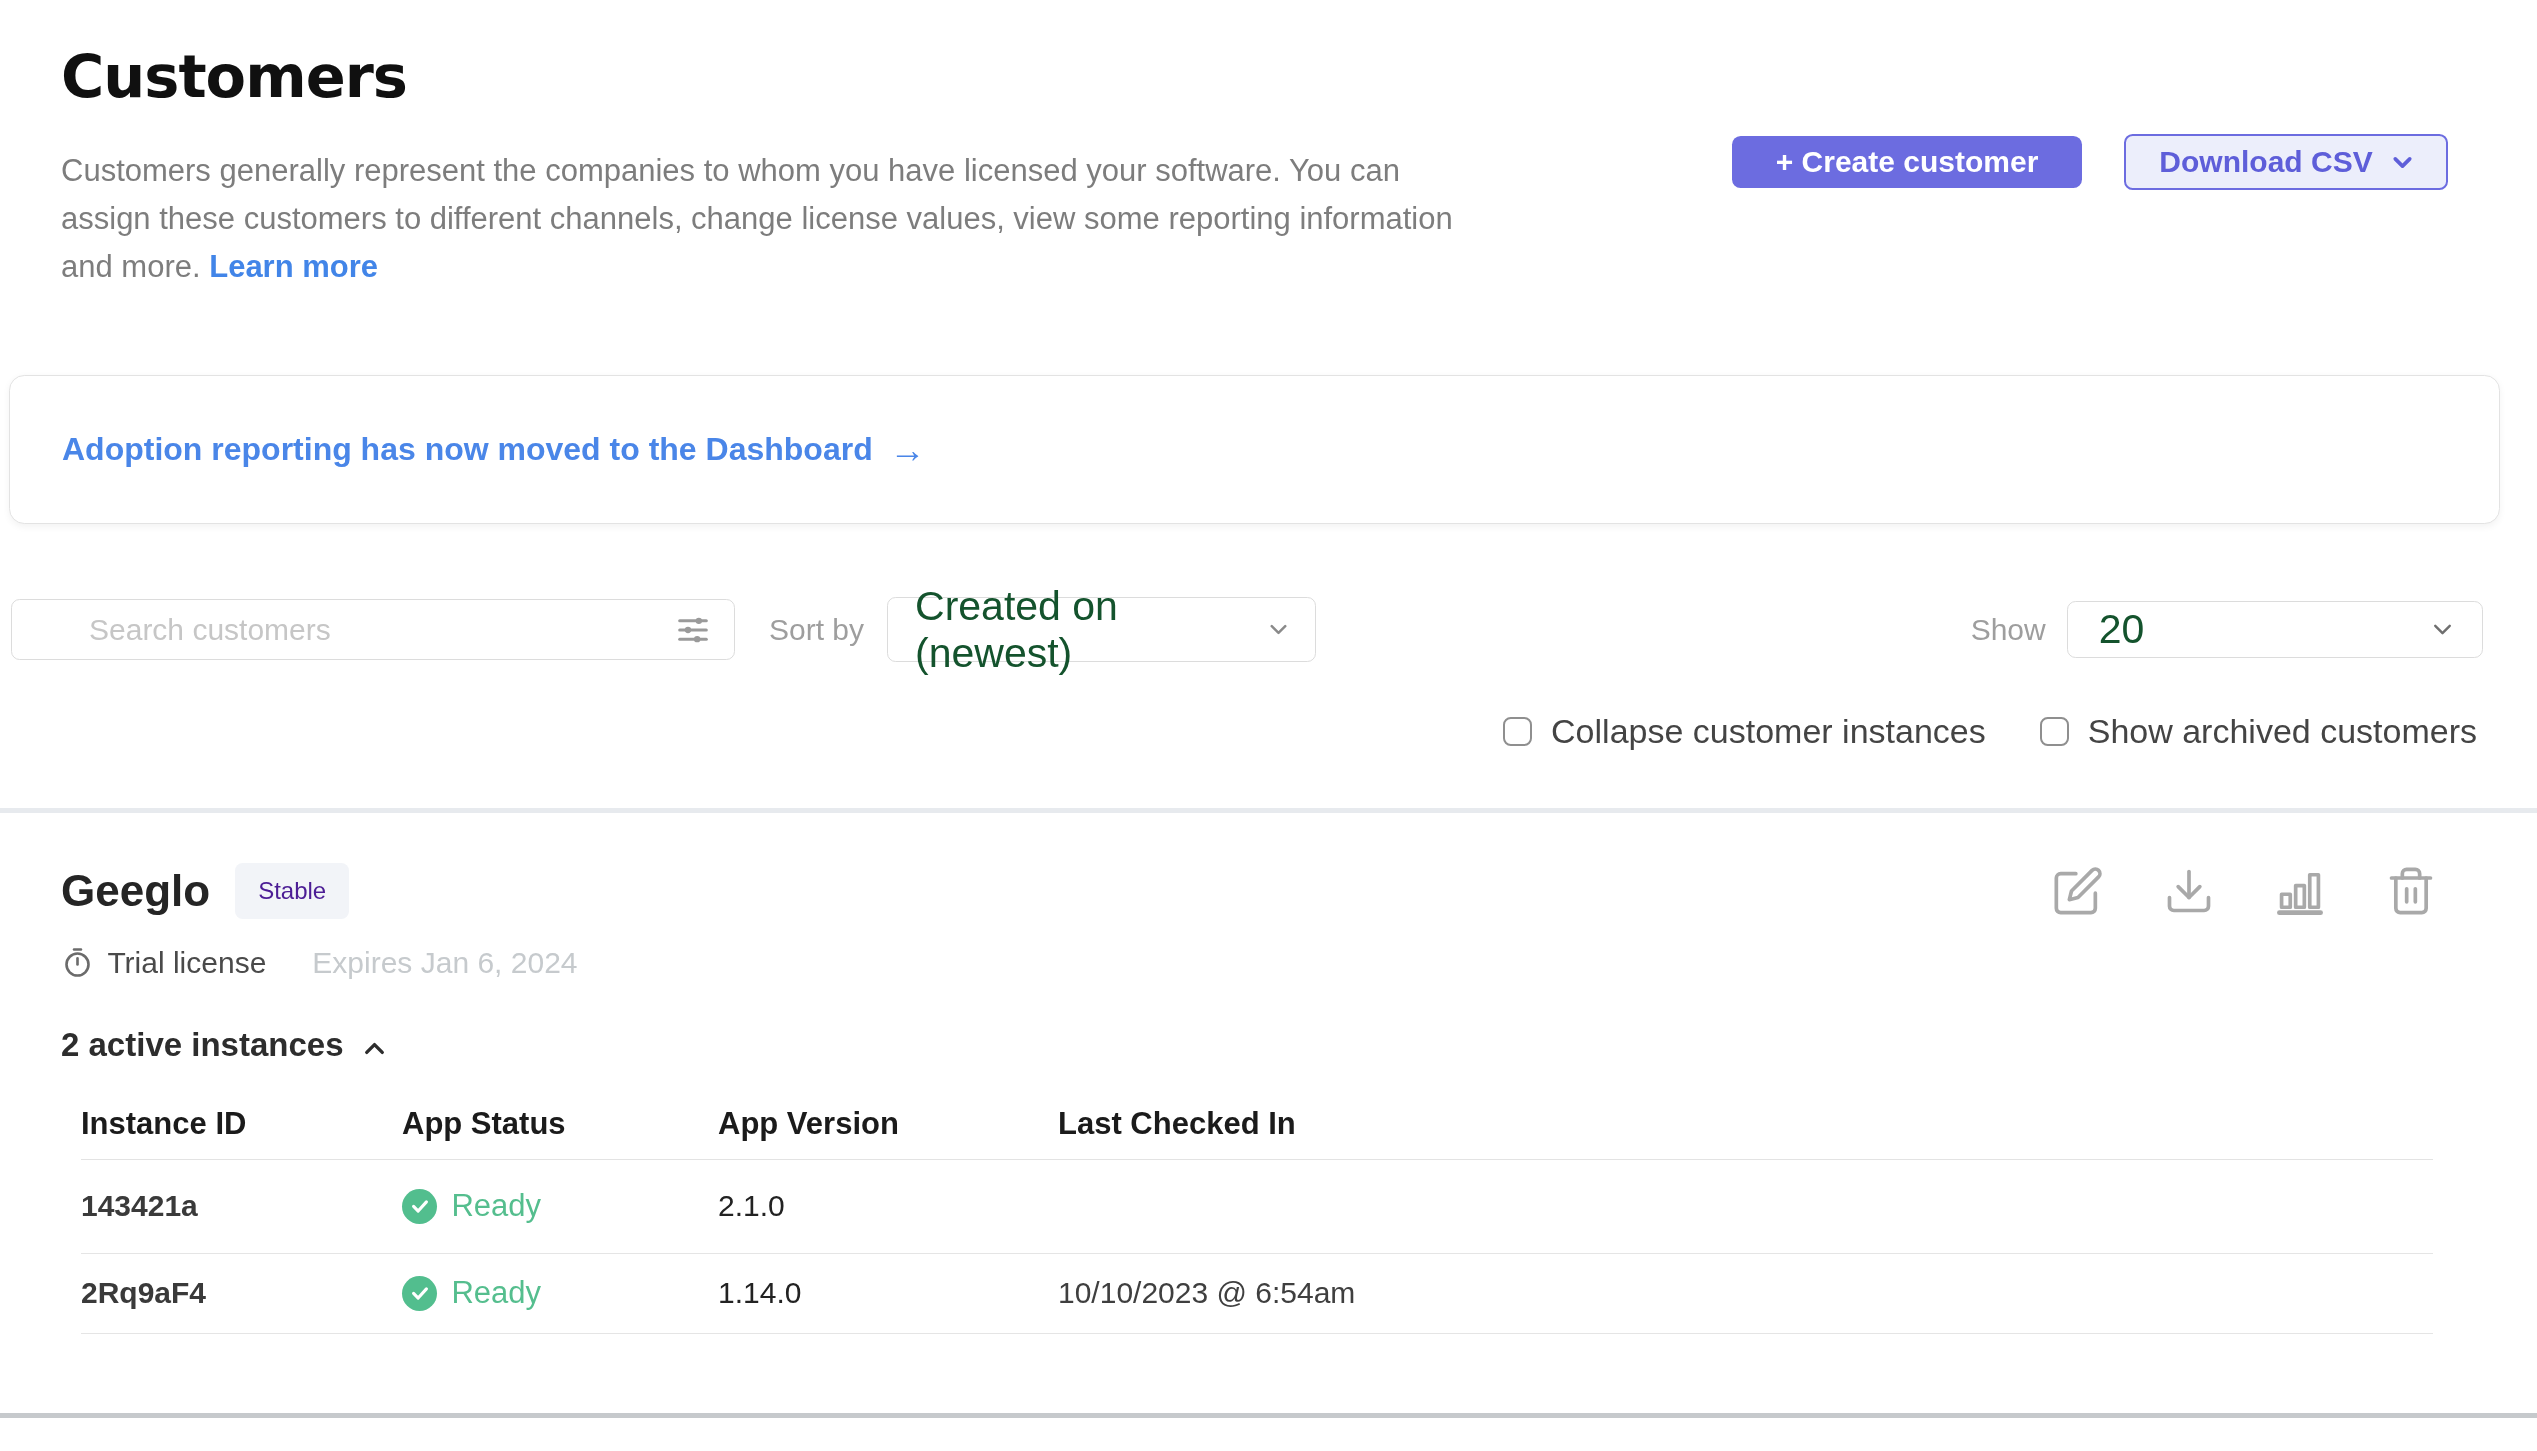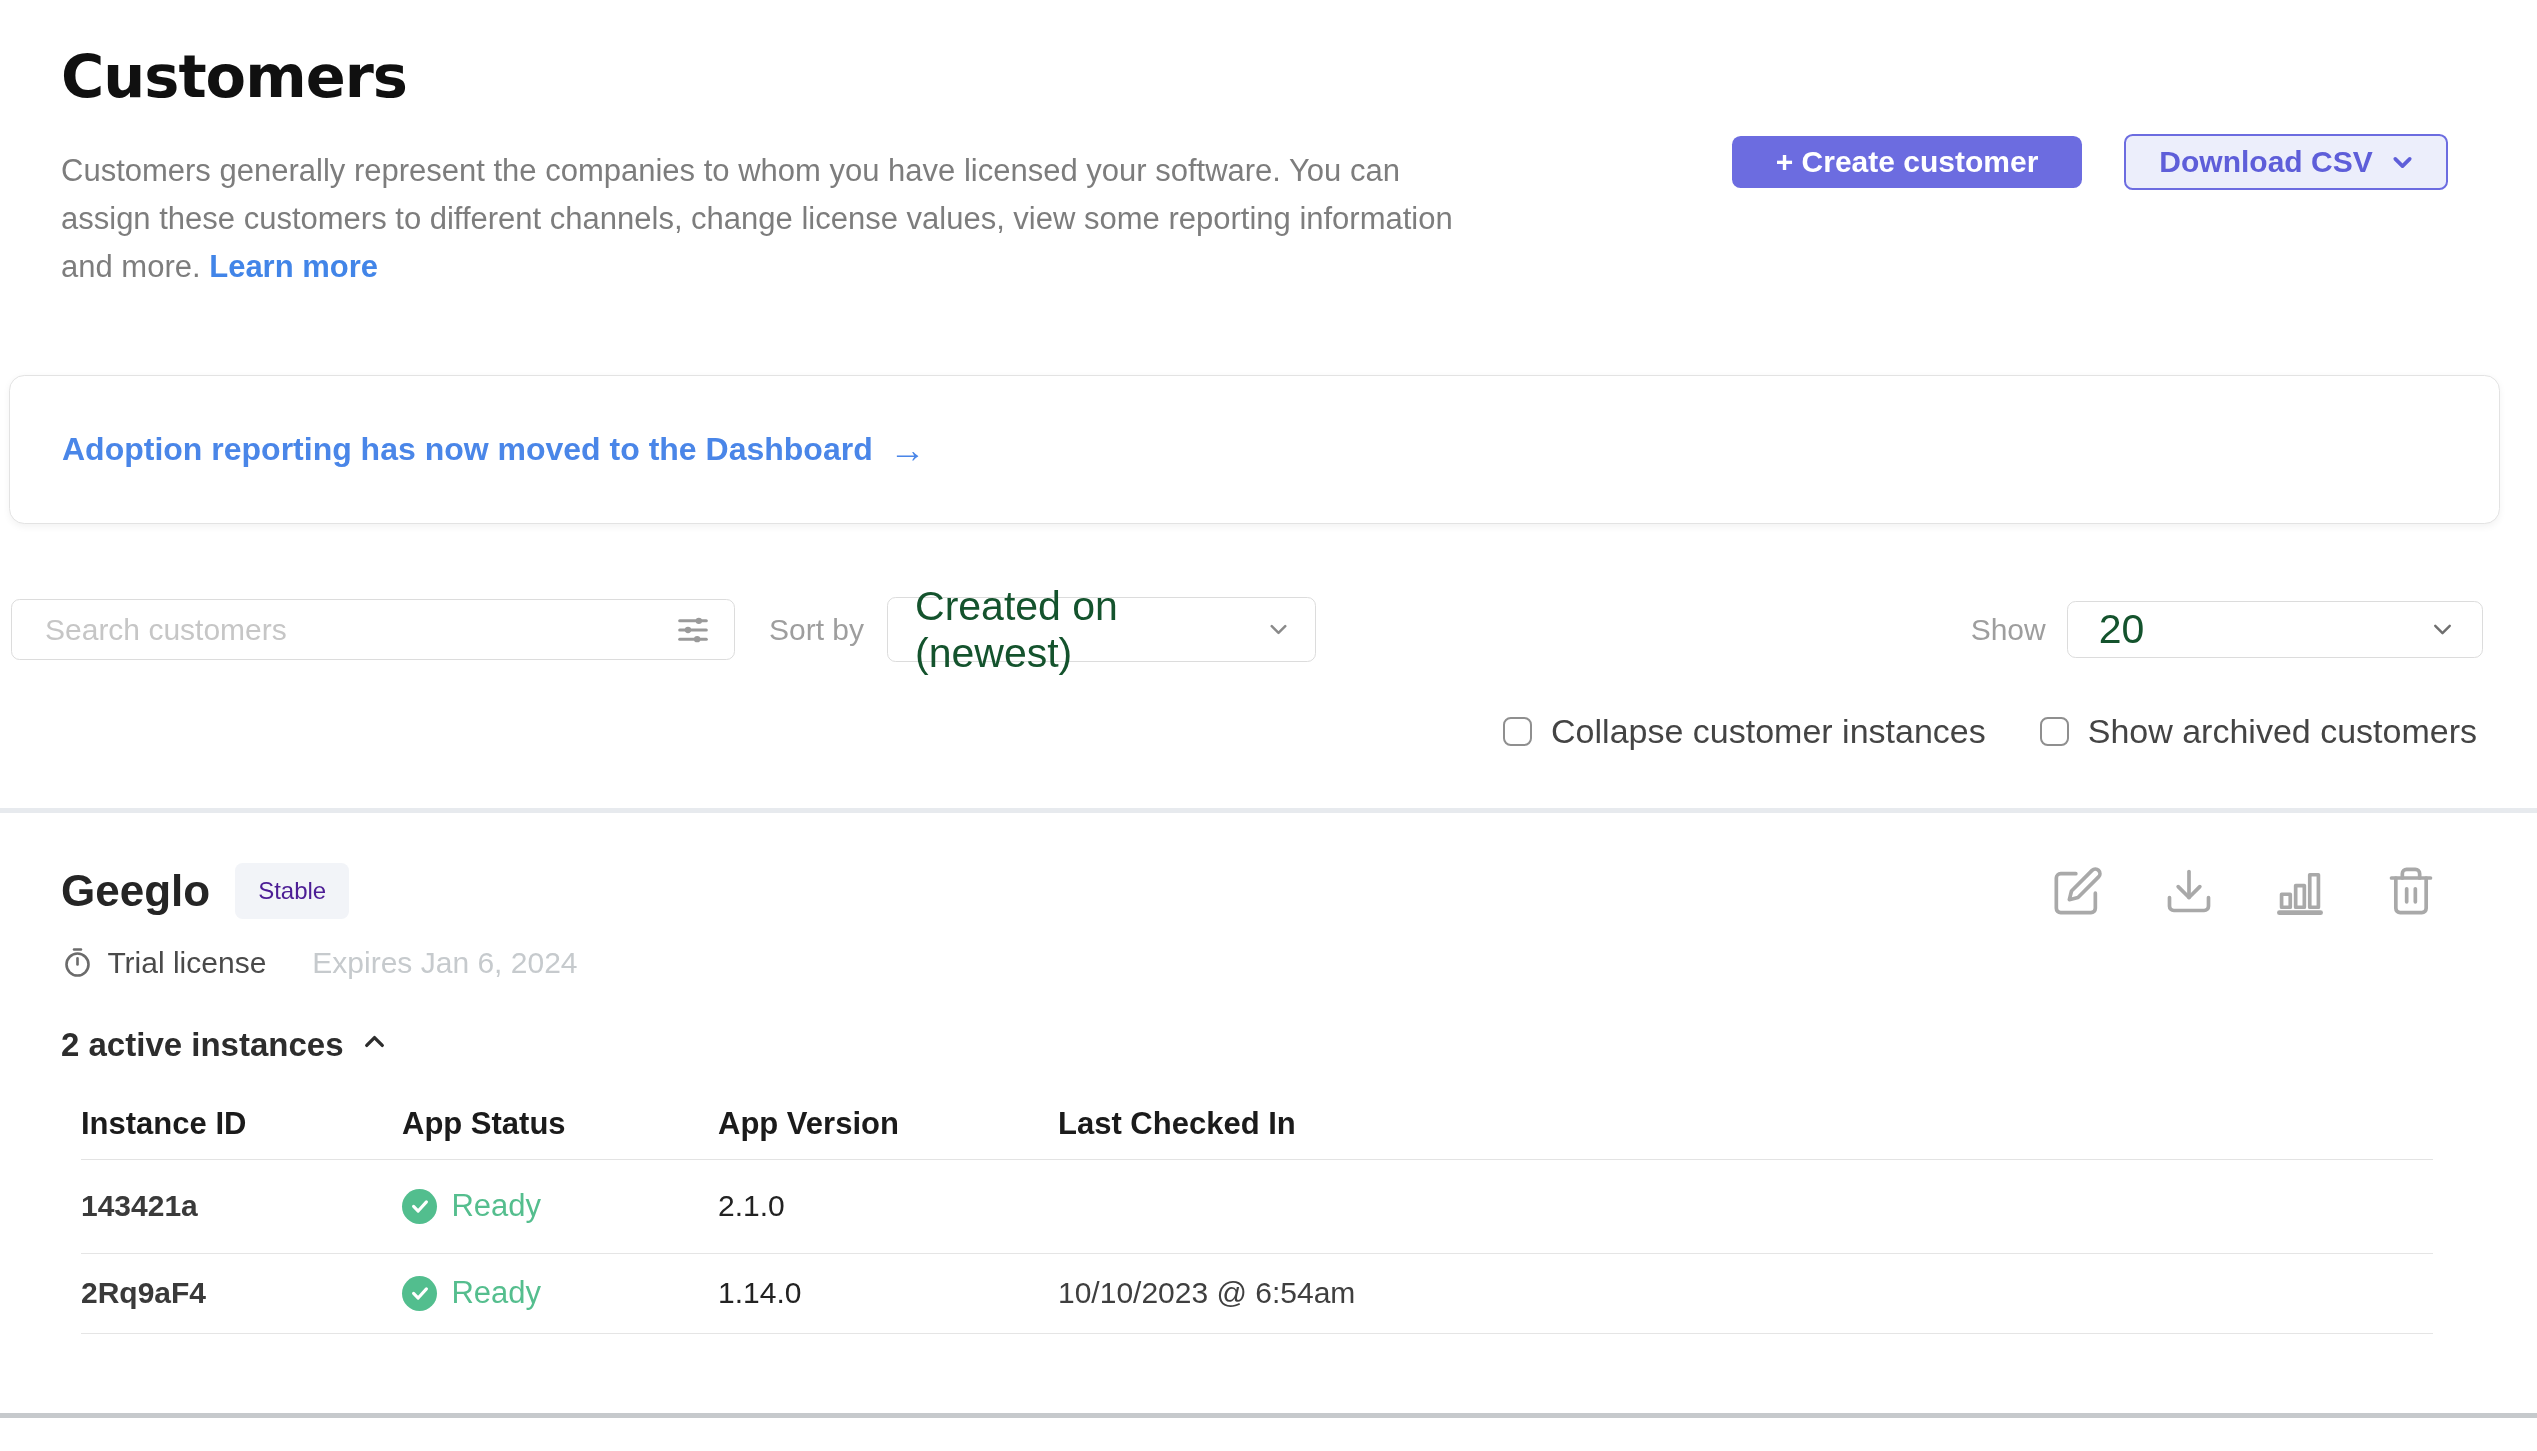--- a/index.html
+++ b/index.html
@@ -48,21 +48,21 @@
   .banner-arrow { font-weight: 400; font-size: 36px; line-height: 1; }
 
   
   .toolbar { margin: 73px 0 0 -50px; display: flex; align-items: center; }
   .search-box {
     width: 724px; height: 61px; border: 1.9px solid #dcdcdc; border-radius: 8.6px;
     display: flex; align-items: center; padding: 0 21px 0 33px; background: #fff;
   }
   .search-box input {
     flex: 1; border: none; outline: none; font-size: 30px; color: #333;
-    font-family: "Liberation Sans", sans-serif; background: transparent;
+    font-family: "Liberation Sans", sans-serif; background: transparent; margin-left: 44px;
   }
   .search-box input::placeholder { color: #c6c6c6; }
   .filter-btn { cursor: pointer; display: flex; align-items: center; }
 
   .toolbar-label { color: #9e9e9e; font-size: 30px; }
   .sortby-label { margin-left: 34px; }
   .select {
     height: 65px; border: 1.9px solid #dcdcdc; border-radius: 8.6px; background: #fff;
     display: flex; align-items: center; justify-content: space-between;
     font-size: 41px; color: #14532d; cursor: pointer;
@@ -96,21 +96,21 @@
   .customer-actions { margin-left: auto; margin-right: 40px; display: flex; align-items: center; gap: 59px; }
   .action-icon { cursor: pointer; display: flex; }
   .action-icon svg { stroke: #a9a9a9; }
 
   .license-row { margin-top: 27px; display: flex; align-items: center; }
   .license-type { display: flex; align-items: center; gap: 13.4px; font-size: 30px; color: #4a4a4a; }
   .license-type svg { stroke: #6b6b6b; }
   .license-expiry { margin-left: 46px; font-size: 30px; color: #c6cacd; }
 
   .instances-toggle {
-    margin-top: 46px; display: inline-flex; align-items: flex-start; gap: 15.3px; cursor: pointer;
+    margin-top: 46px; display: inline-flex; align-items: flex-end; gap: 15.3px; cursor: pointer;
     font-size: 33px; font-weight: 700; color: #2d2d2d;
   }
 
   
   .instances-table { margin: 25px 0 0 20px; width: 2352px; }
   .t-row { display: grid; grid-template-columns: 321px 316px 340px auto; align-items: center; }
   .t-head { height: 71px; border-bottom: 1.9px solid #e3e3e3; }
   .t-head .t-cell { font-size: 31px; font-weight: 700; color: #1b1b1b; }
   .t-body-row-0 { height: 94px; border-bottom: 1.9px solid #e5e5e5; }
   .t-body-row-1 { height: 80px; border-bottom: 1.9px solid #e5e5e5; }

